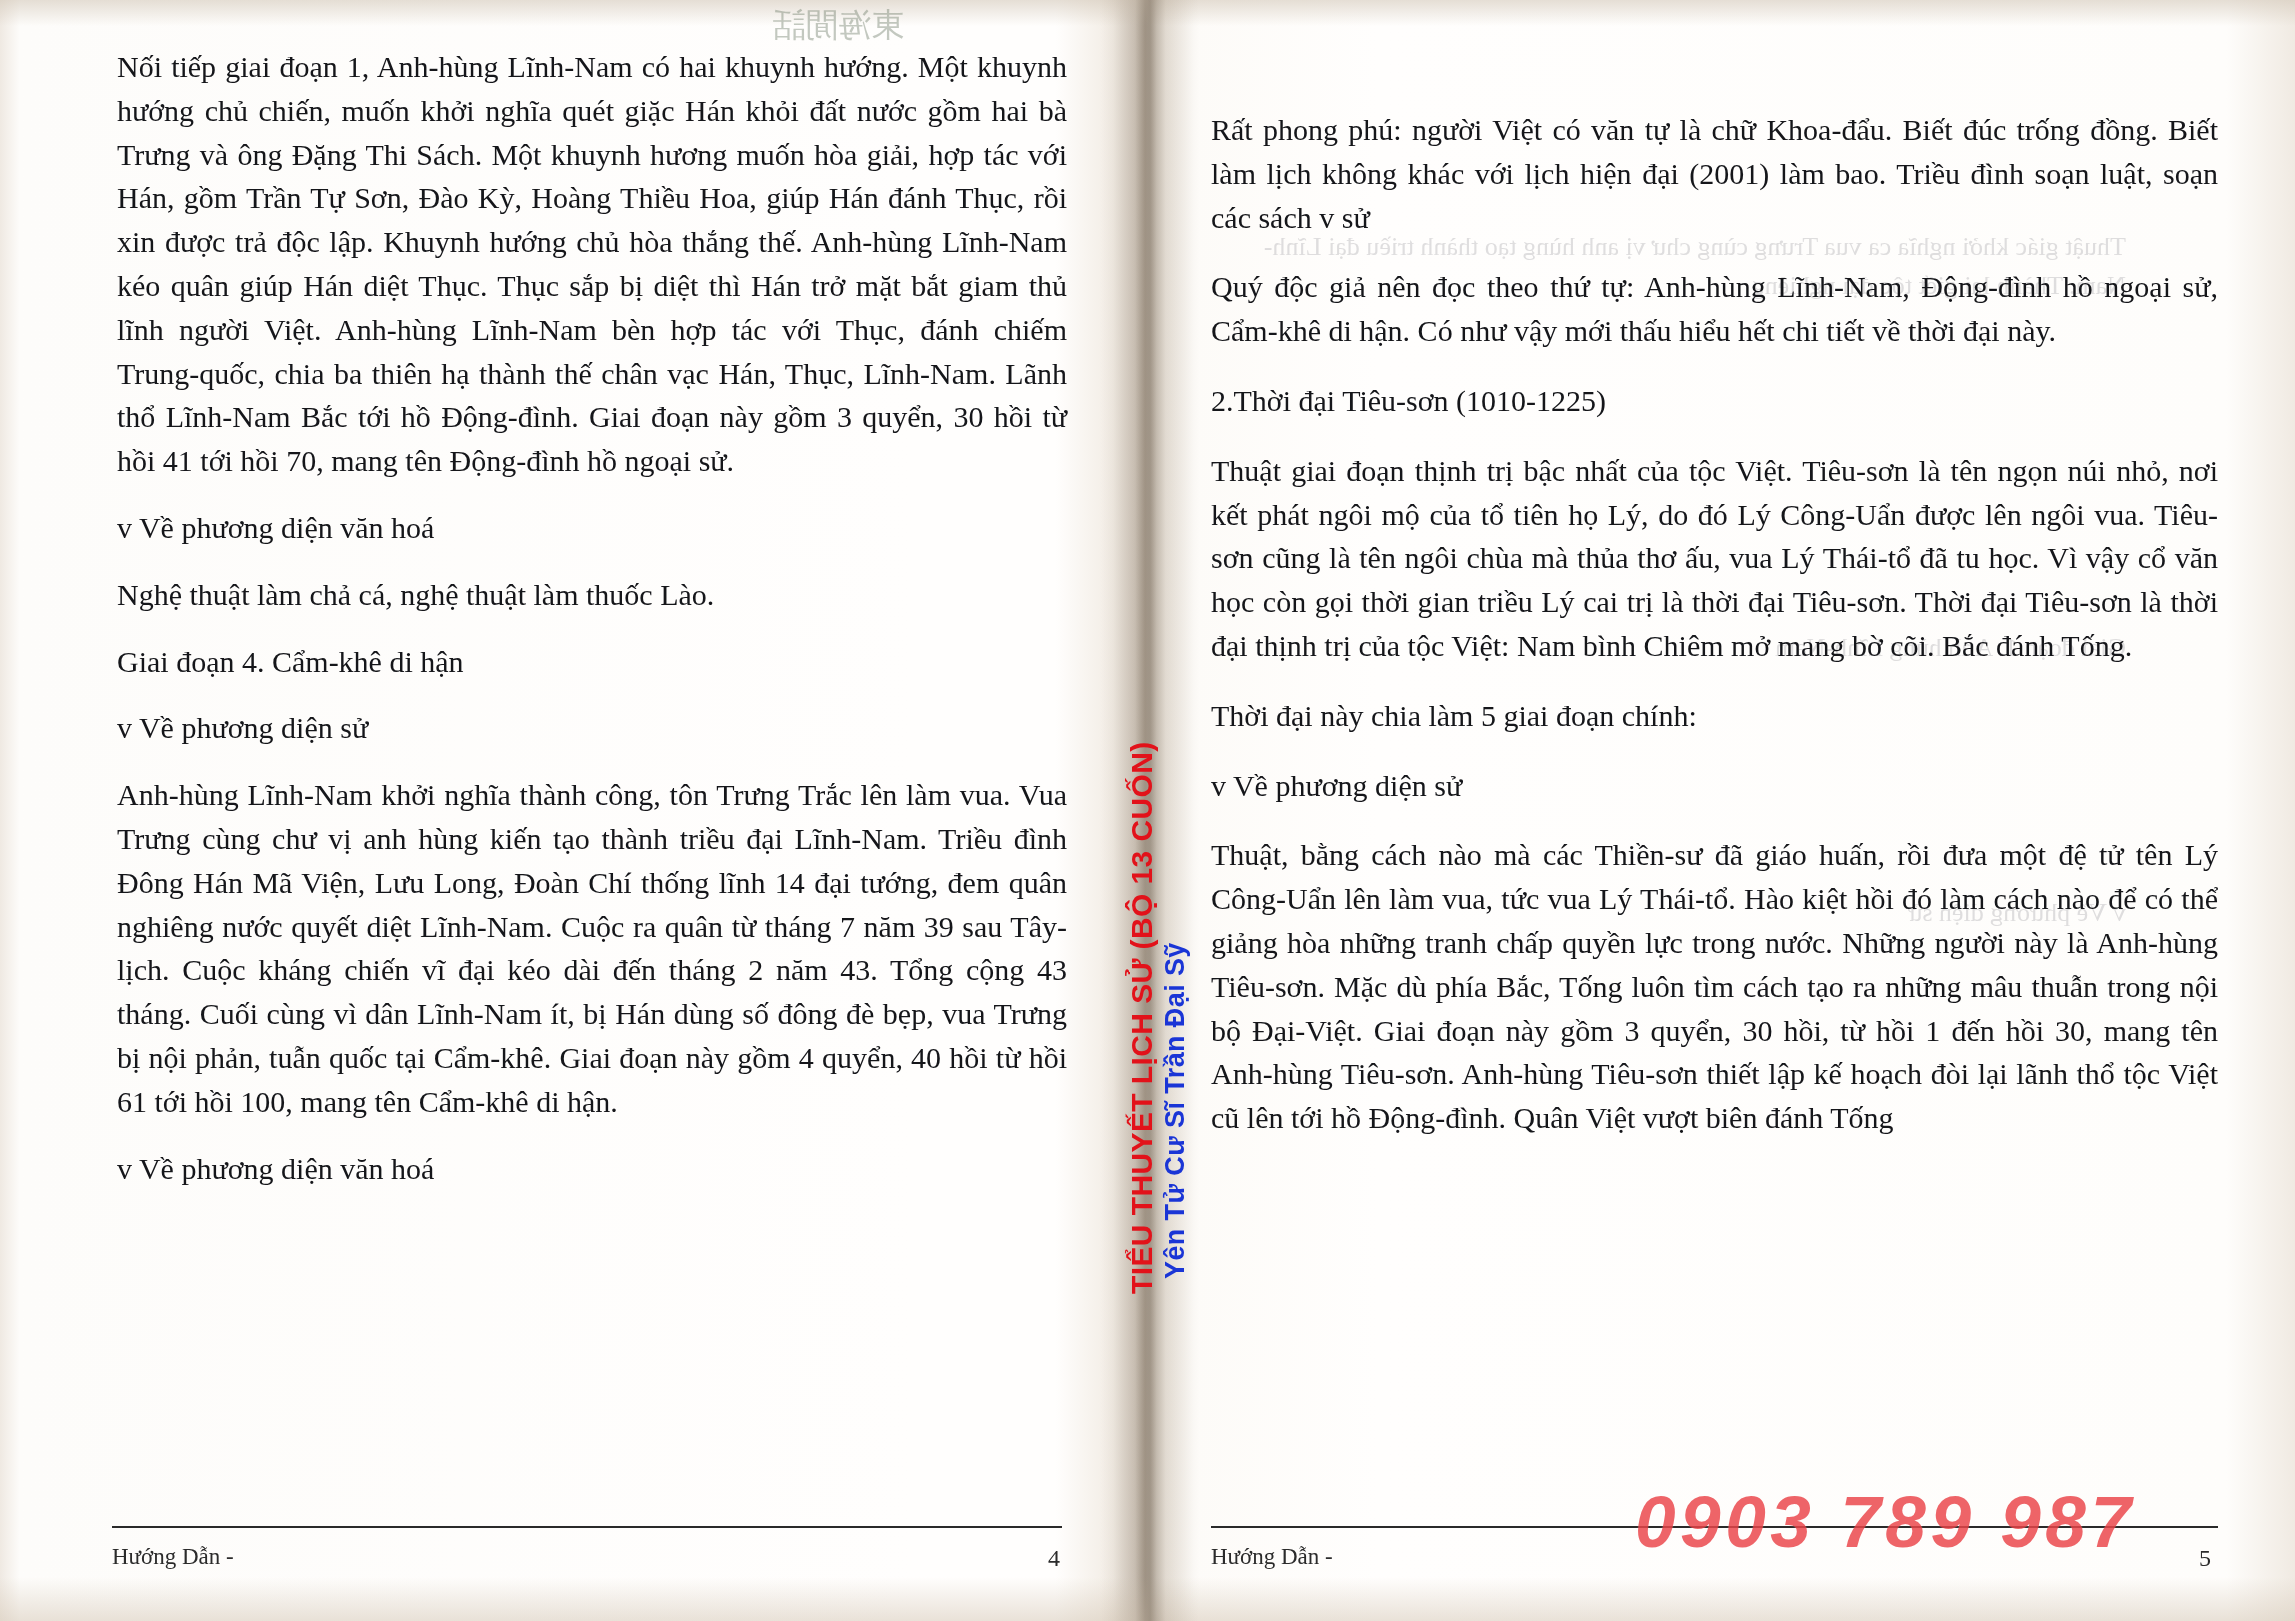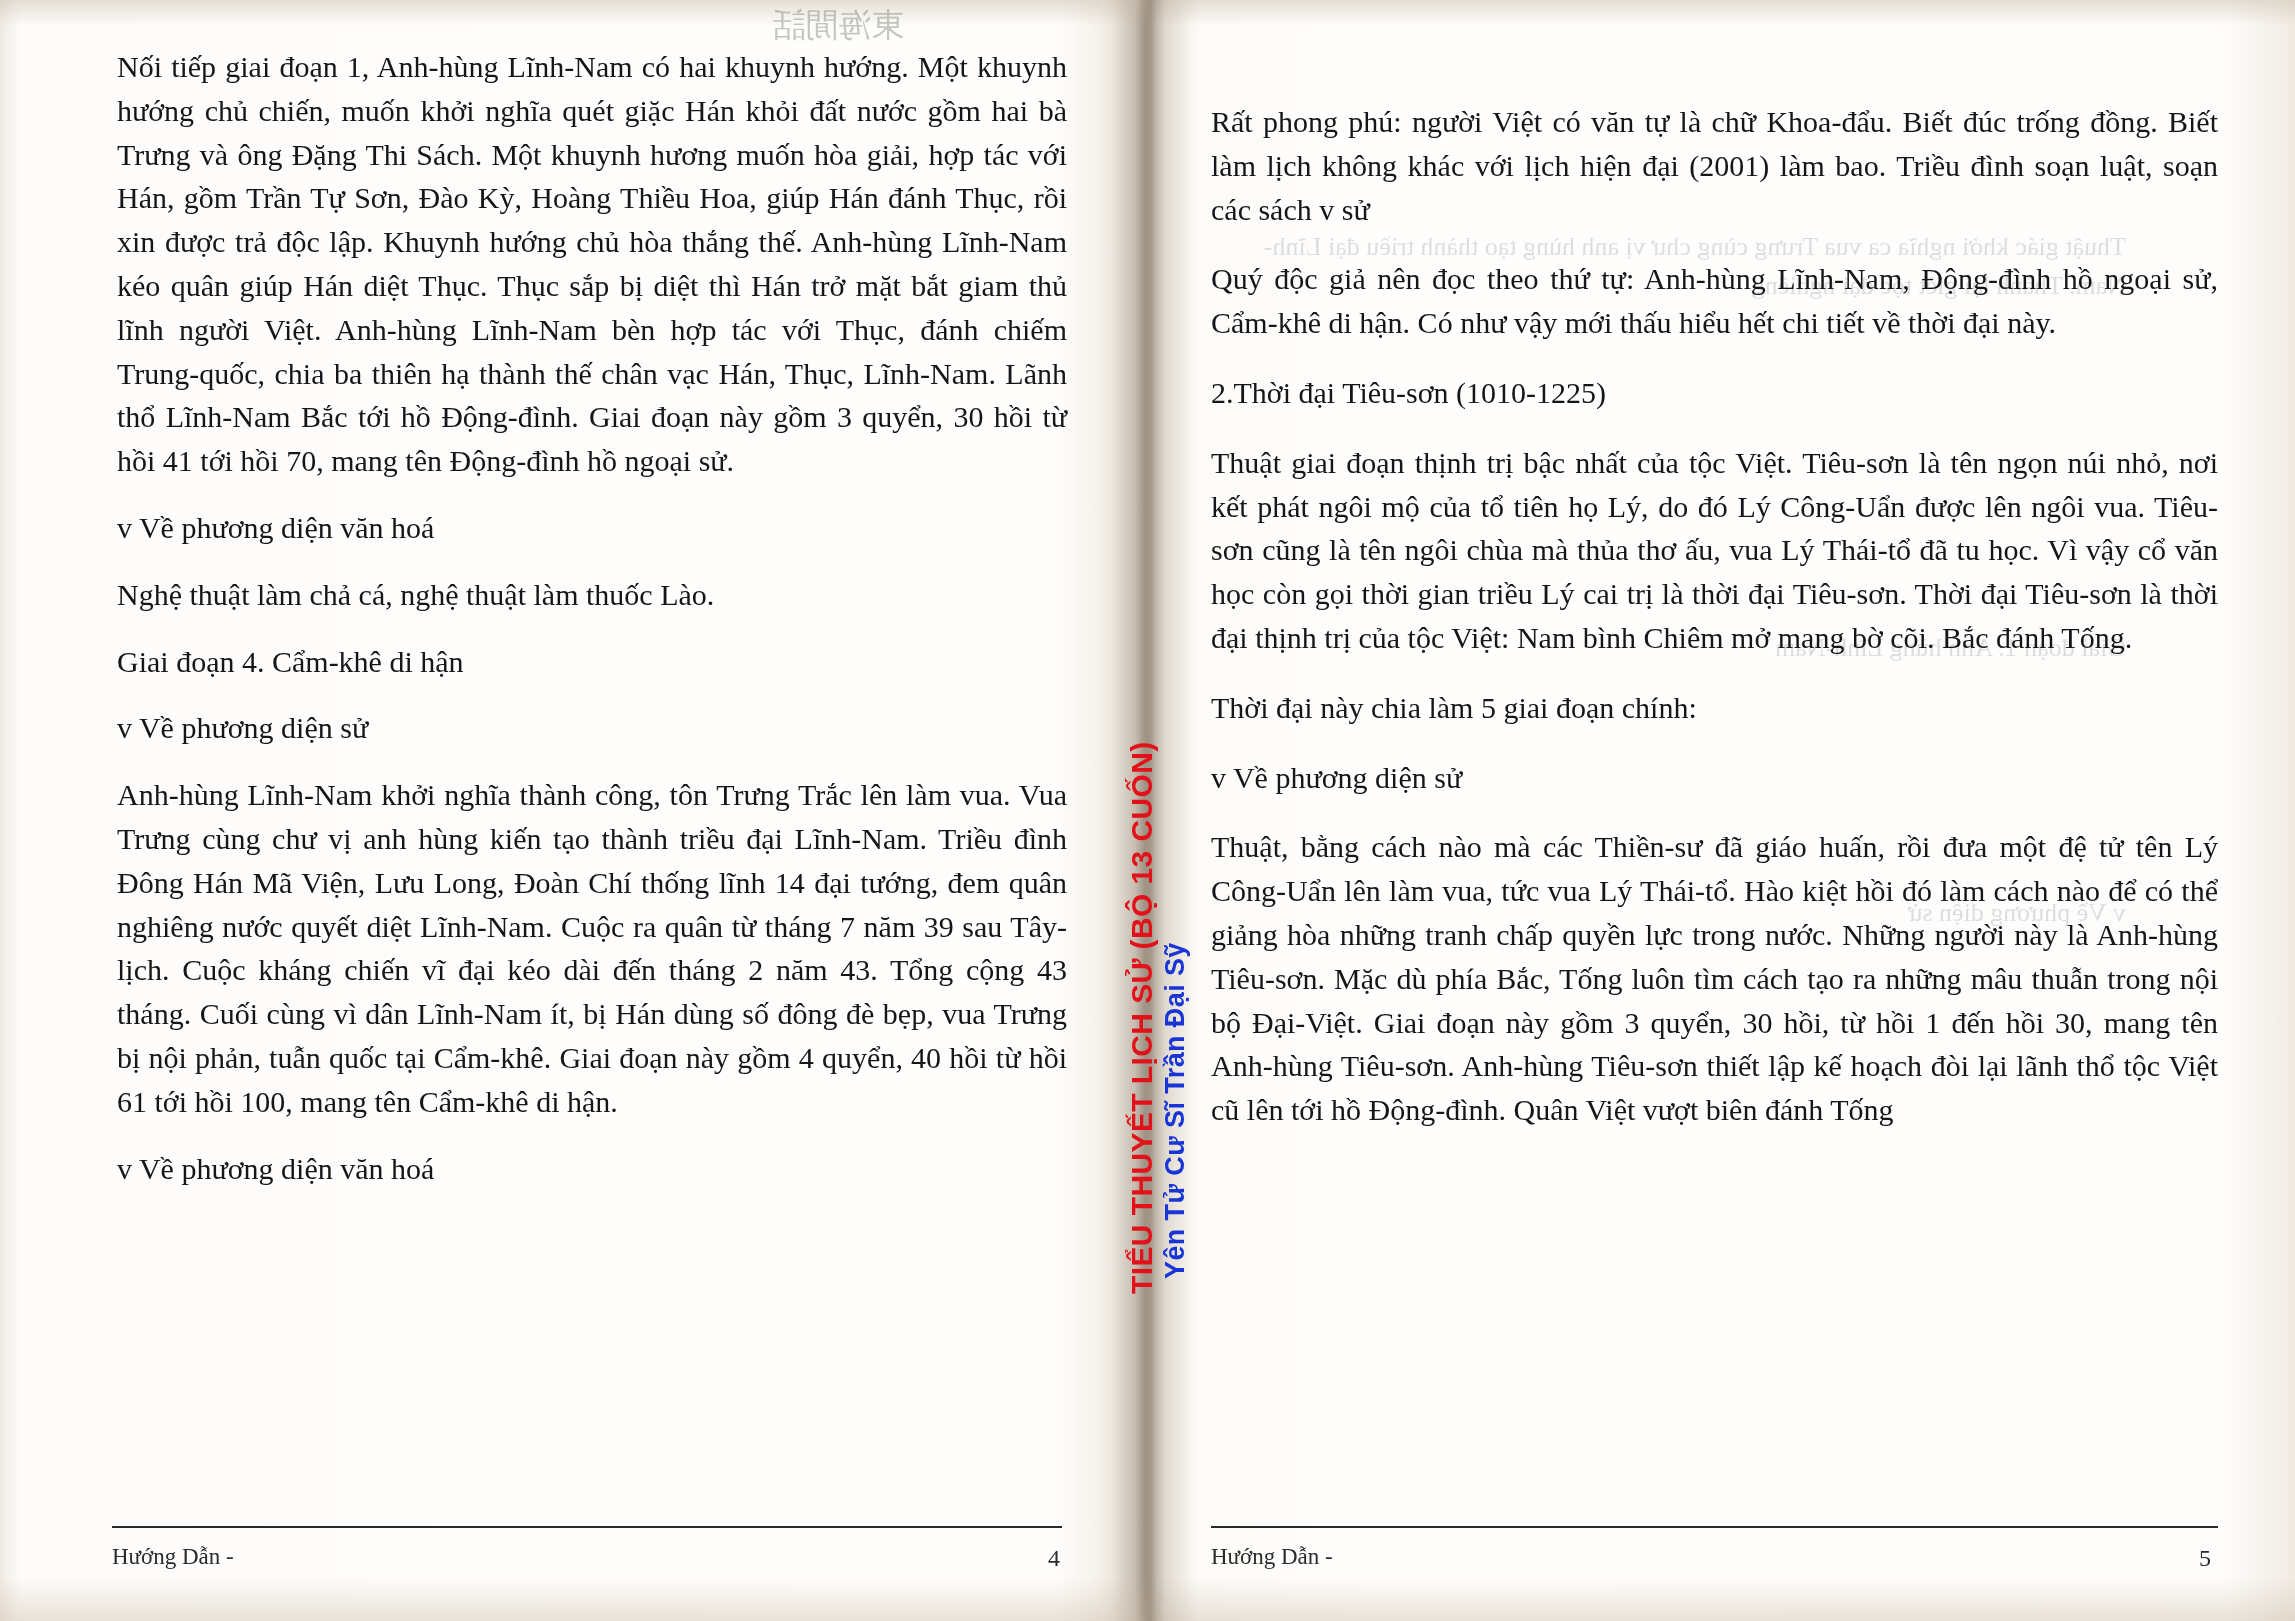--- a/index.html
+++ b/index.html
@@ -69,21 +69,21 @@
     font-family: "Liberation Serif", serif;
     color: #15161a;
   }
   .col-left {
     left: 117px;
     top: 45px;
     width: 950px;
   }
   .col-right {
     left: 1211px;
-    top: 100px;
+    top: 108px;
     width: 1007px;
   }
   .para {
     margin: 0 0 23px 0;
     font-size: 30px;
     line-height: 1.46;
     text-align: justify;
     text-justify: inter-word;
   }
   .col-right .para {
@@ -249,15 +249,16 @@
     <div class="spine-text spine-author">Yên Tử Cư Sĩ Trần Đại Sỹ</div>
   </div>
 
   <div class="footer-rule left"></div>
   <div class="footer-rule right"></div>
   <div class="footer-text left">Hướng Dẫn -</div>
   <div class="footer-text right">Hướng Dẫn -</div>
   <div class="folio left">4</div>
   <div class="folio right">5</div>
 
+  <div class="watermark">0903 789 987</div>
 
 </div>
 
 
 </body></html>

